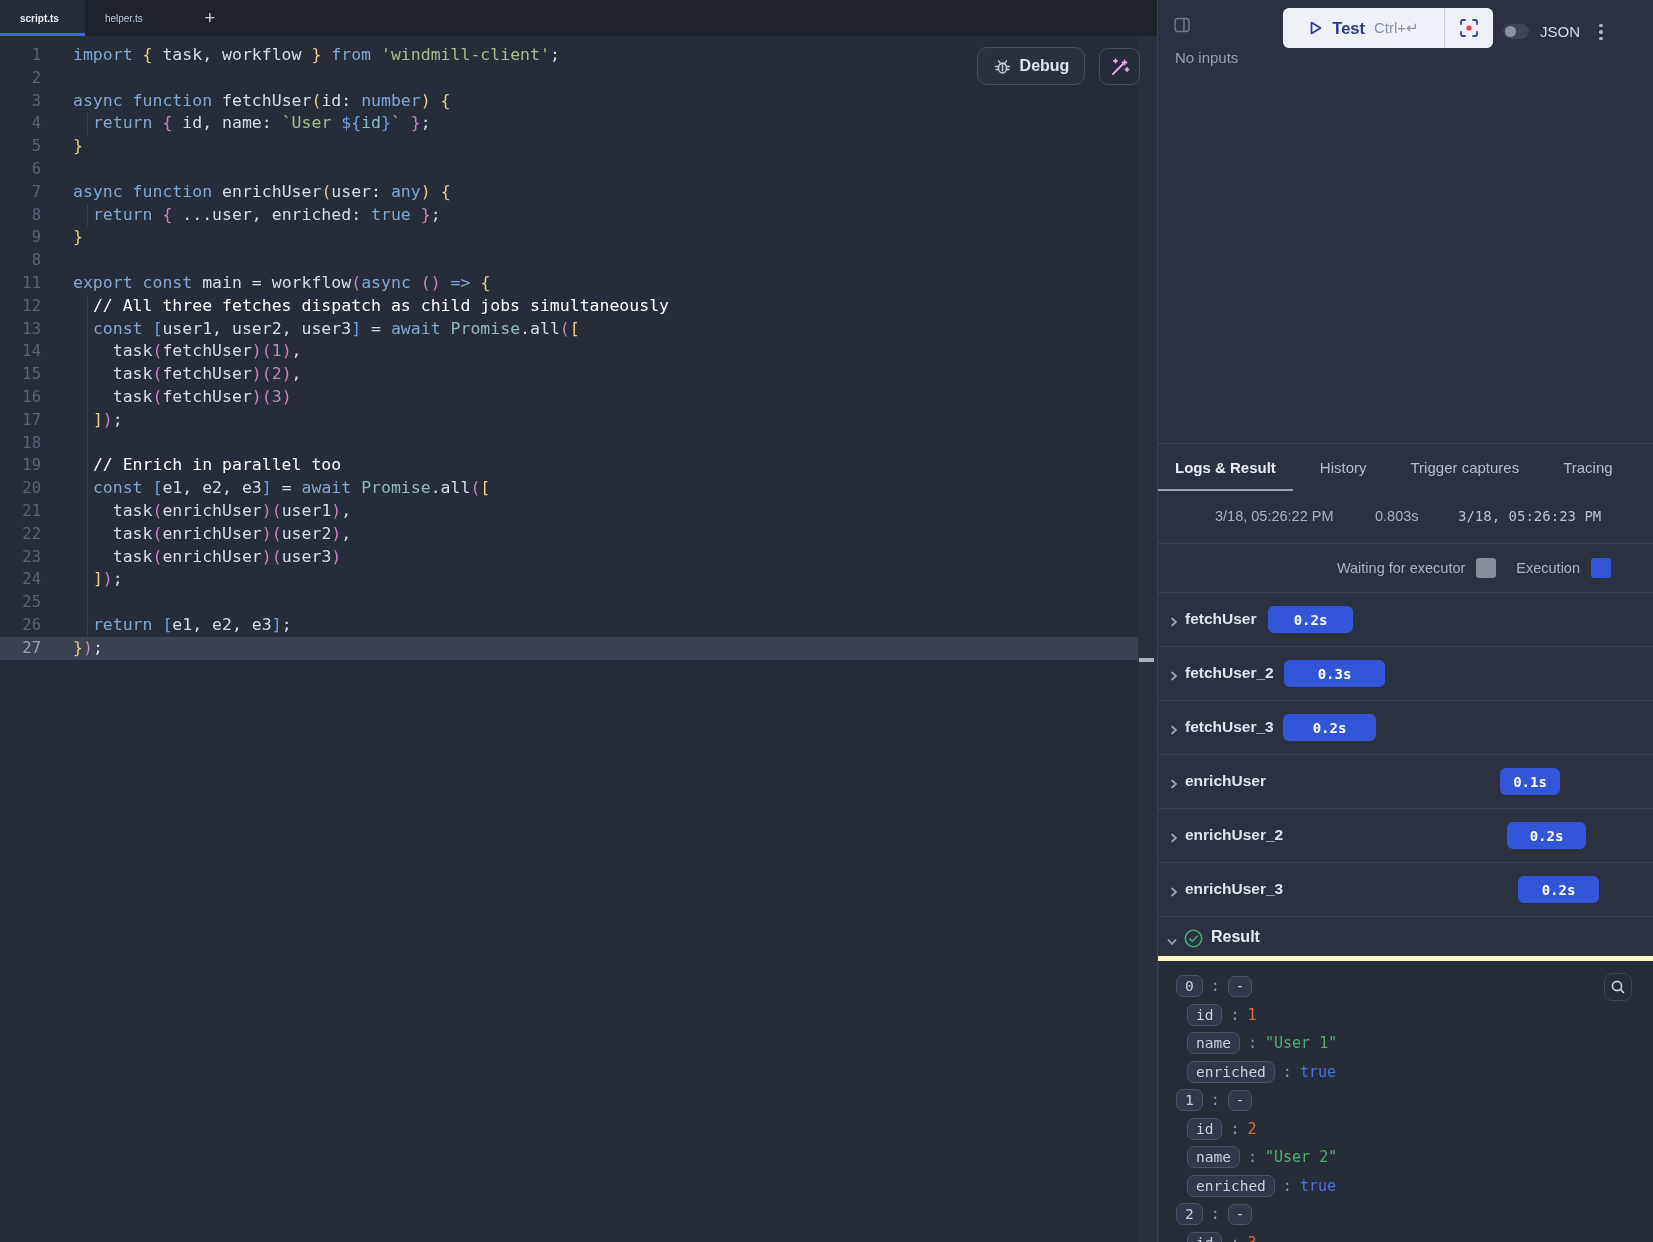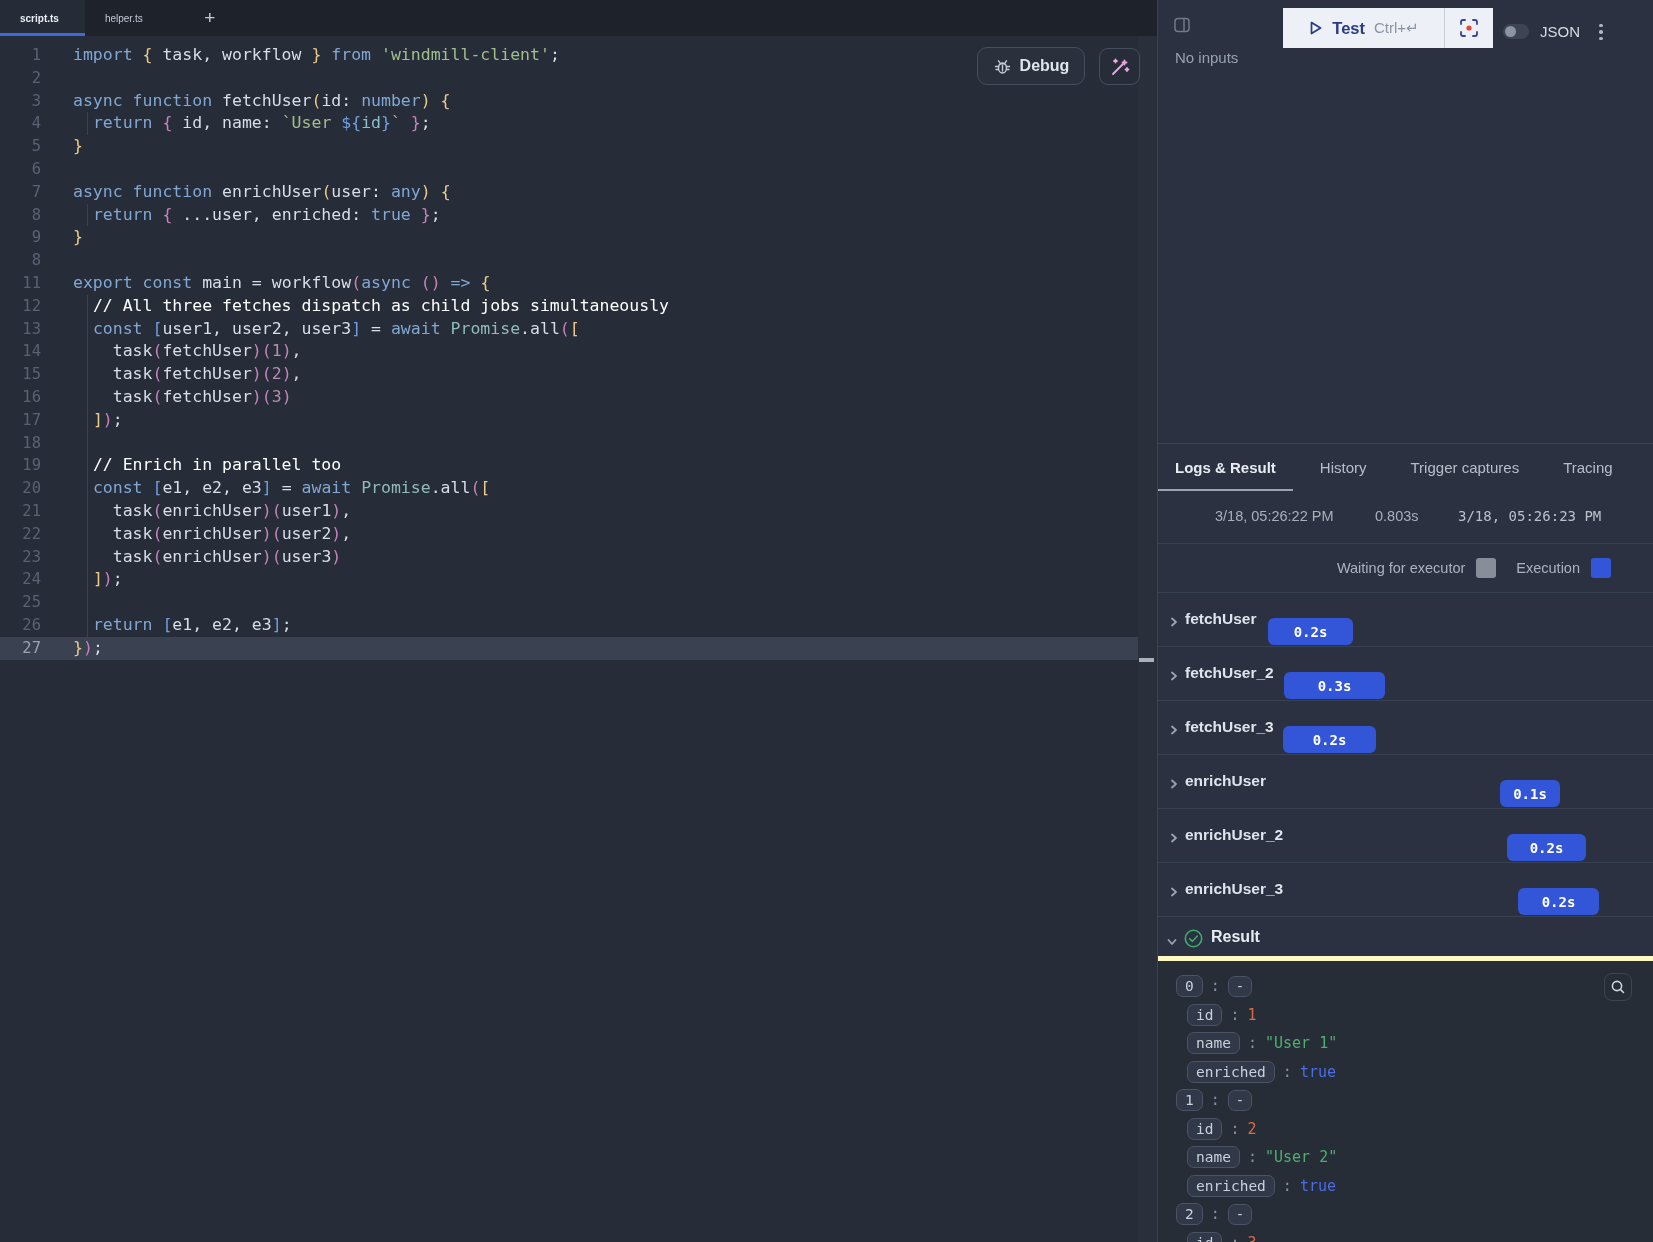--- a/index.html
+++ b/index.html
@@ -30,21 +30,21 @@
   .debug-btn { position:absolute; left:977px; top:47px; width:108px; height:38px; border:1px solid #454e5e; border-radius:10px;
                background:#2a313d; color:#dfe5ec; font-size:16px; font-weight:600; display:flex; align-items:center; justify-content:center; gap:8px; cursor:pointer; z-index:6; }
   .ai-btn { position:absolute; left:1099px; top:48px; width:41px; height:37px; border:1px solid #454e5e; border-radius:9px;
             background:#272d38; display:flex; align-items:center; justify-content:center; cursor:pointer; z-index:7; }
 
   
   .right-panel { position:absolute; left:1157px; top:0; width:496px; height:1242px; background:#2b3140; border-left:1px solid #3a4351; }
   .inputs-section { position:relative; height:443px; }
   .dock-icon { position:absolute; left:15px; top:16px; cursor:pointer; }
   .no-inputs { position:absolute; left:17px; top:49px; font-size:15px; color:#98a1ae; }
-  .test-split { position:absolute; left:125px; top:8px; width:210px; height:40px; background:#edf0f6; border-radius:0; display:flex; overflow:hidden; cursor:pointer; }
+  .test-split { position:absolute; left:125px; top:8px; width:210px; height:40px; background:#edf0f6; border-radius:6px; display:flex; overflow:hidden; cursor:pointer; }
   .test-left { flex:1; display:flex; align-items:center; justify-content:center; gap:9px; border-right:1px solid #c9cfda; }
   .test-label { font-size:16.5px; font-weight:600; color:#2a3a85; }
   .test-shortcut { font-size:15px; color:#8a93a2; }
   .test-capture { width:48px; display:flex; align-items:center; justify-content:center; }
   .json-toggle { position:absolute; left:345px; top:24px; width:26px; height:15px; border-radius:8px; background:#3d4554; cursor:pointer; }
   .json-toggle .knob { position:absolute; left:2px; top:2px; width:11px; height:11px; border-radius:50%; background:#8b94a3; }
   .json-label { position:absolute; left:382px; top:23px; font-size:15px; color:#d6dbe4; }
   .kebab { position:absolute; left:434px; top:20px; width:18px; height:24px; display:flex; flex-direction:column; align-items:center; justify-content:center; gap:3px; cursor:pointer; }
   .kebab i { width:3.5px; height:3.5px; border-radius:50%; background:#aeb6c2; }
 
@@ -60,21 +60,21 @@
   .rt-end   { position:absolute; left:300px; top:17px; font-size:14px; color:#b9c1cd; font-family:"DejaVu Sans Mono",monospace; }
 
   .legend { height:49px; border-bottom:1px solid #38414f; display:flex; align-items:center; justify-content:flex-end; padding-right:42px; font-size:14.5px; color:#aab2bf; }
   .legend .sq { width:20px; height:20px; border-radius:3px; margin-left:11px; }
   .legend .item2 { margin-left:20px; }
 
   .job-row { position:relative; height:54px; border-bottom:1px solid #38414f; cursor:pointer; }
   .job-row .chev { position:absolute; left:10px; top:21px; }
   .job-row .jname { position:absolute; left:27px; top:17px; font-size:15.5px; font-weight:600; color:#dfe4ec; }
   .job-badge { position:absolute; top:13px; height:27px; border-radius:6px; display:flex; align-items:center; justify-content:center;
-               font-family:"DejaVu Sans Mono",monospace; font-size:14px; font-weight:700; color:#fff; cursor:pointer;margin-top:12px; }
+               font-family:"DejaVu Sans Mono",monospace; font-size:14px; font-weight:700; color:#fff; cursor:pointer; }
 
   .result-header { position:relative; height:44px; border-bottom:5px solid #fef9c3; cursor:pointer; }
   .result-header .chev { position:absolute; left:8px; top:17px; }
   .result-header .check { position:absolute; left:25px; top:11px; }
   .result-header .rlabel { position:absolute; left:53px; top:11px; font-size:16px; font-weight:700; color:#e8ecf2; }
 
   .result-body { position:relative; height:282px; background:#272d37; padding-top:11px; overflow:hidden; }
   .re { height:28.5px; display:flex; align-items:center; font-family:"DejaVu Sans Mono",monospace; font-size:15px; }
   .re .chip { border:1px solid #4a5466; background:#313847; border-radius:7px; padding:0px 8px; color:#c9d1de; font-size:14.5px; line-height:20px; cursor:pointer; }
   .re .colon { color:#8892a2; margin:0 8px; }

